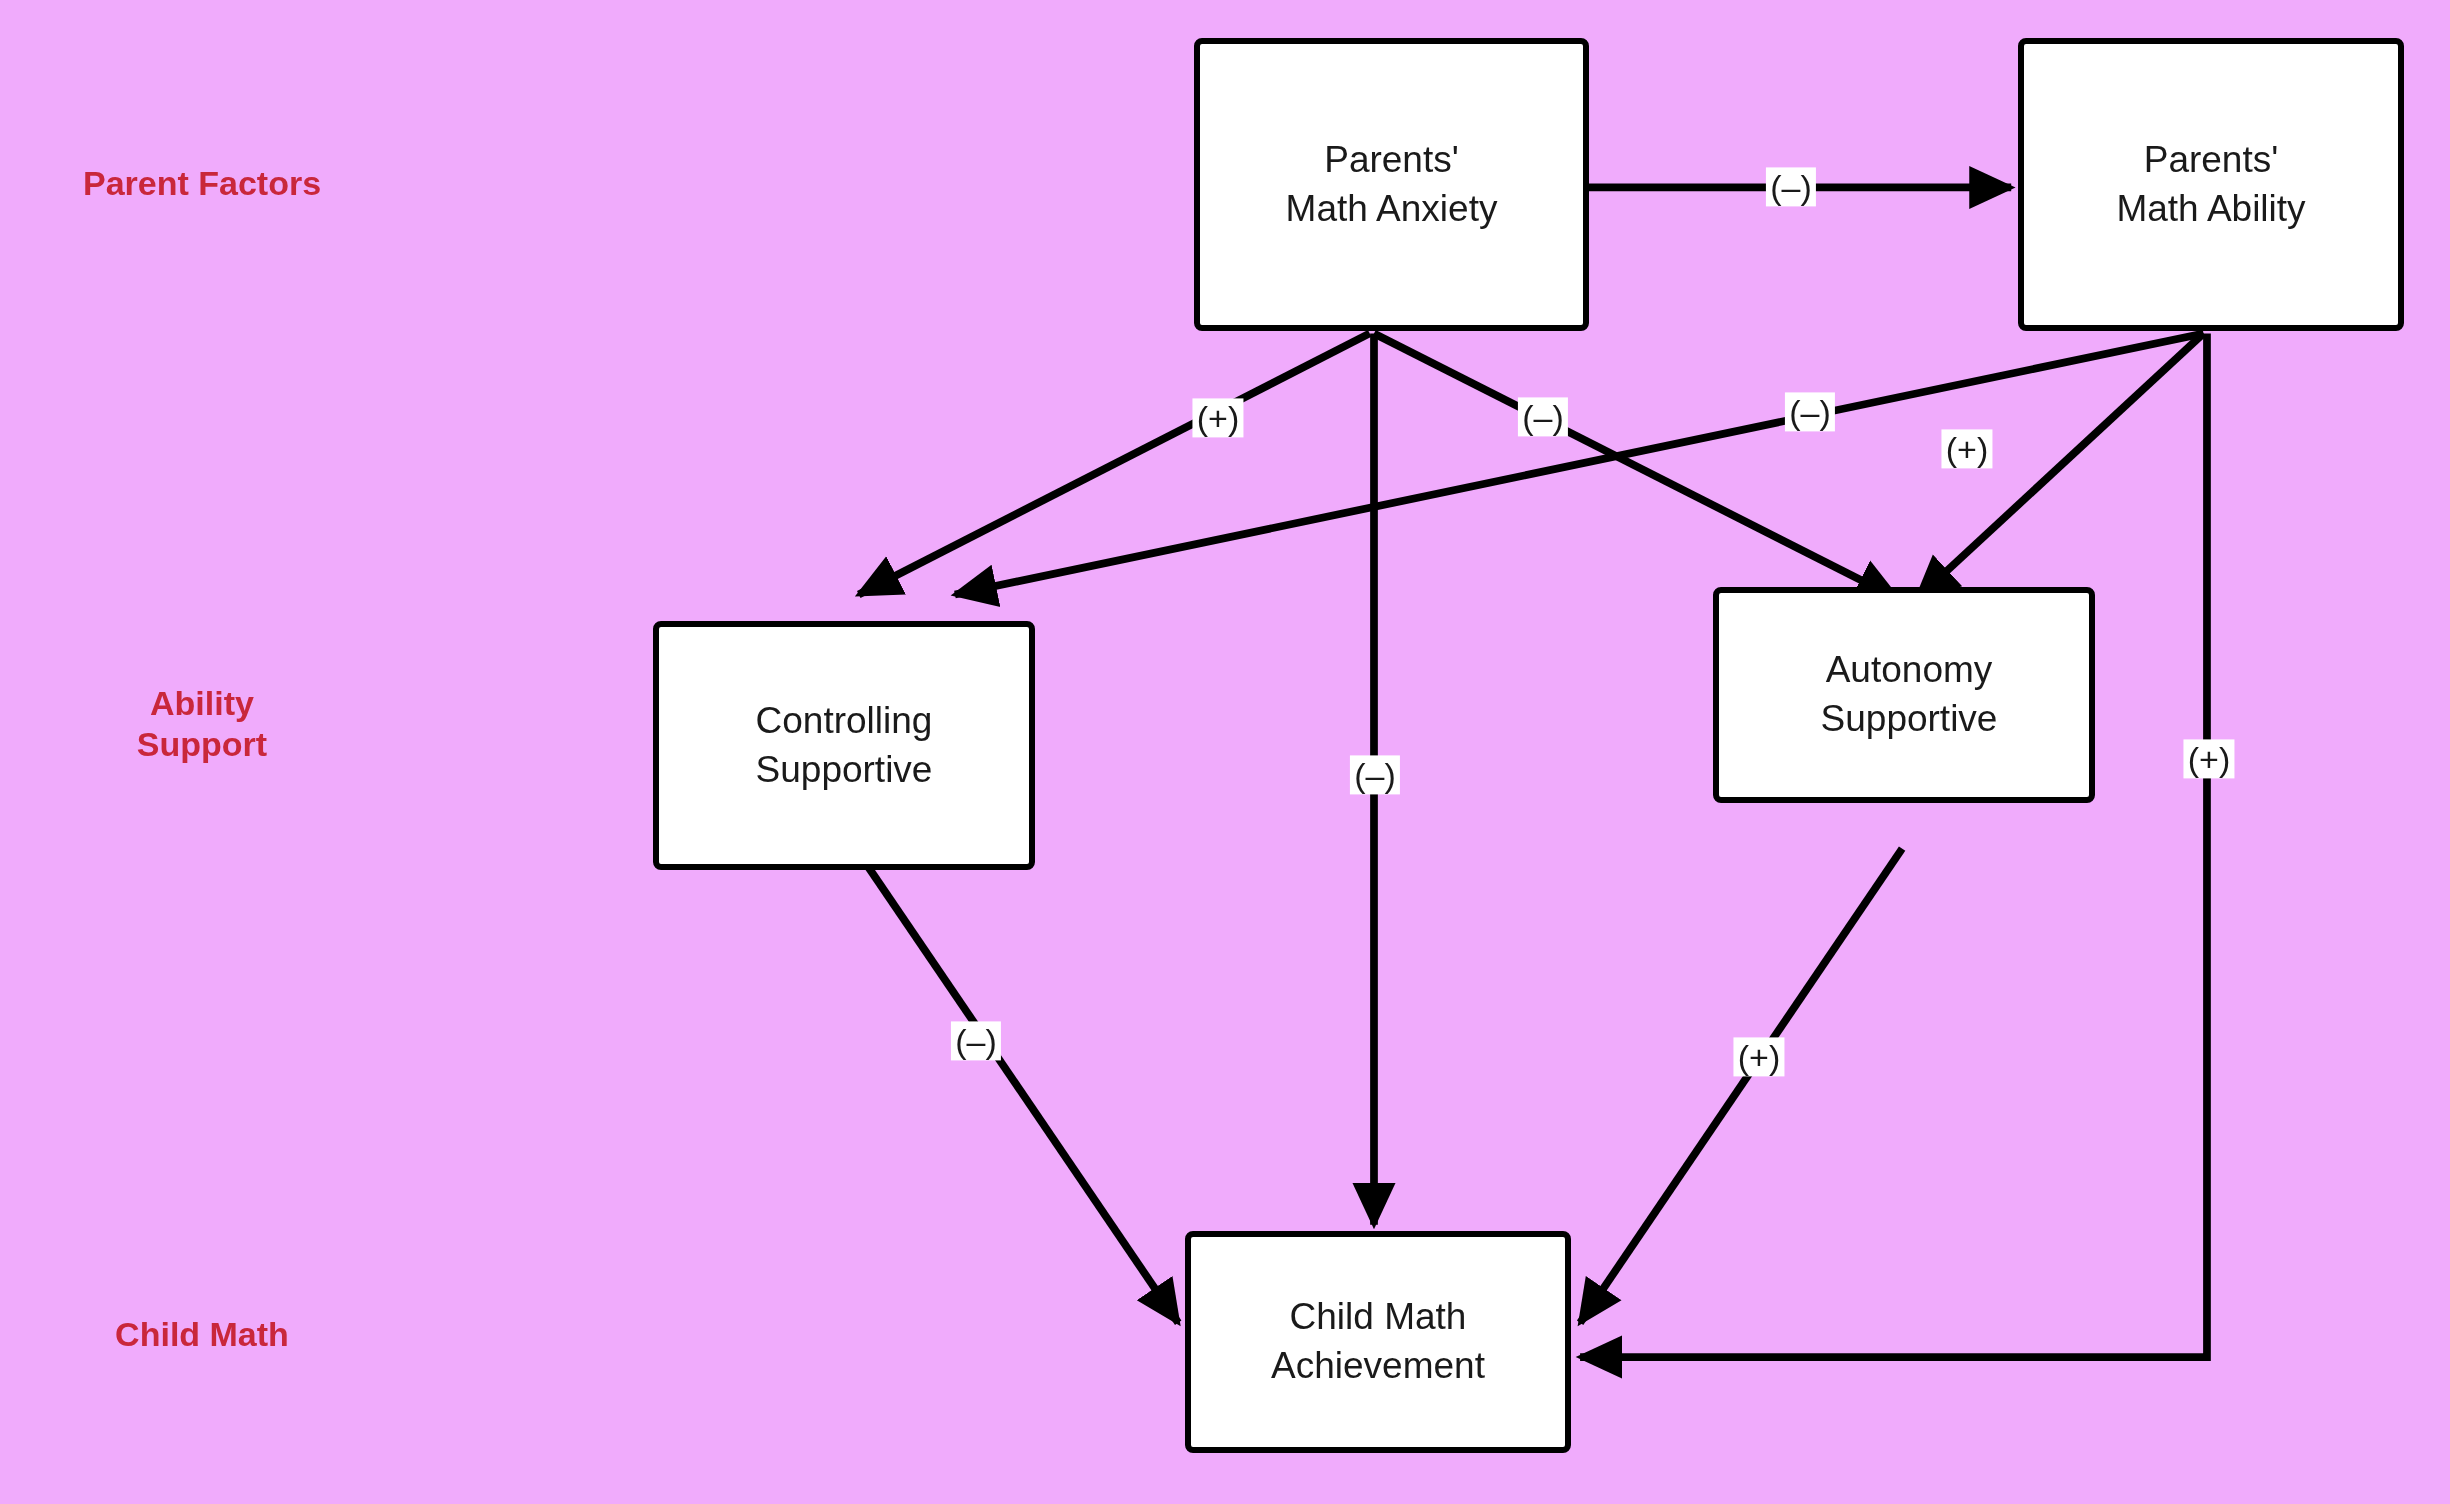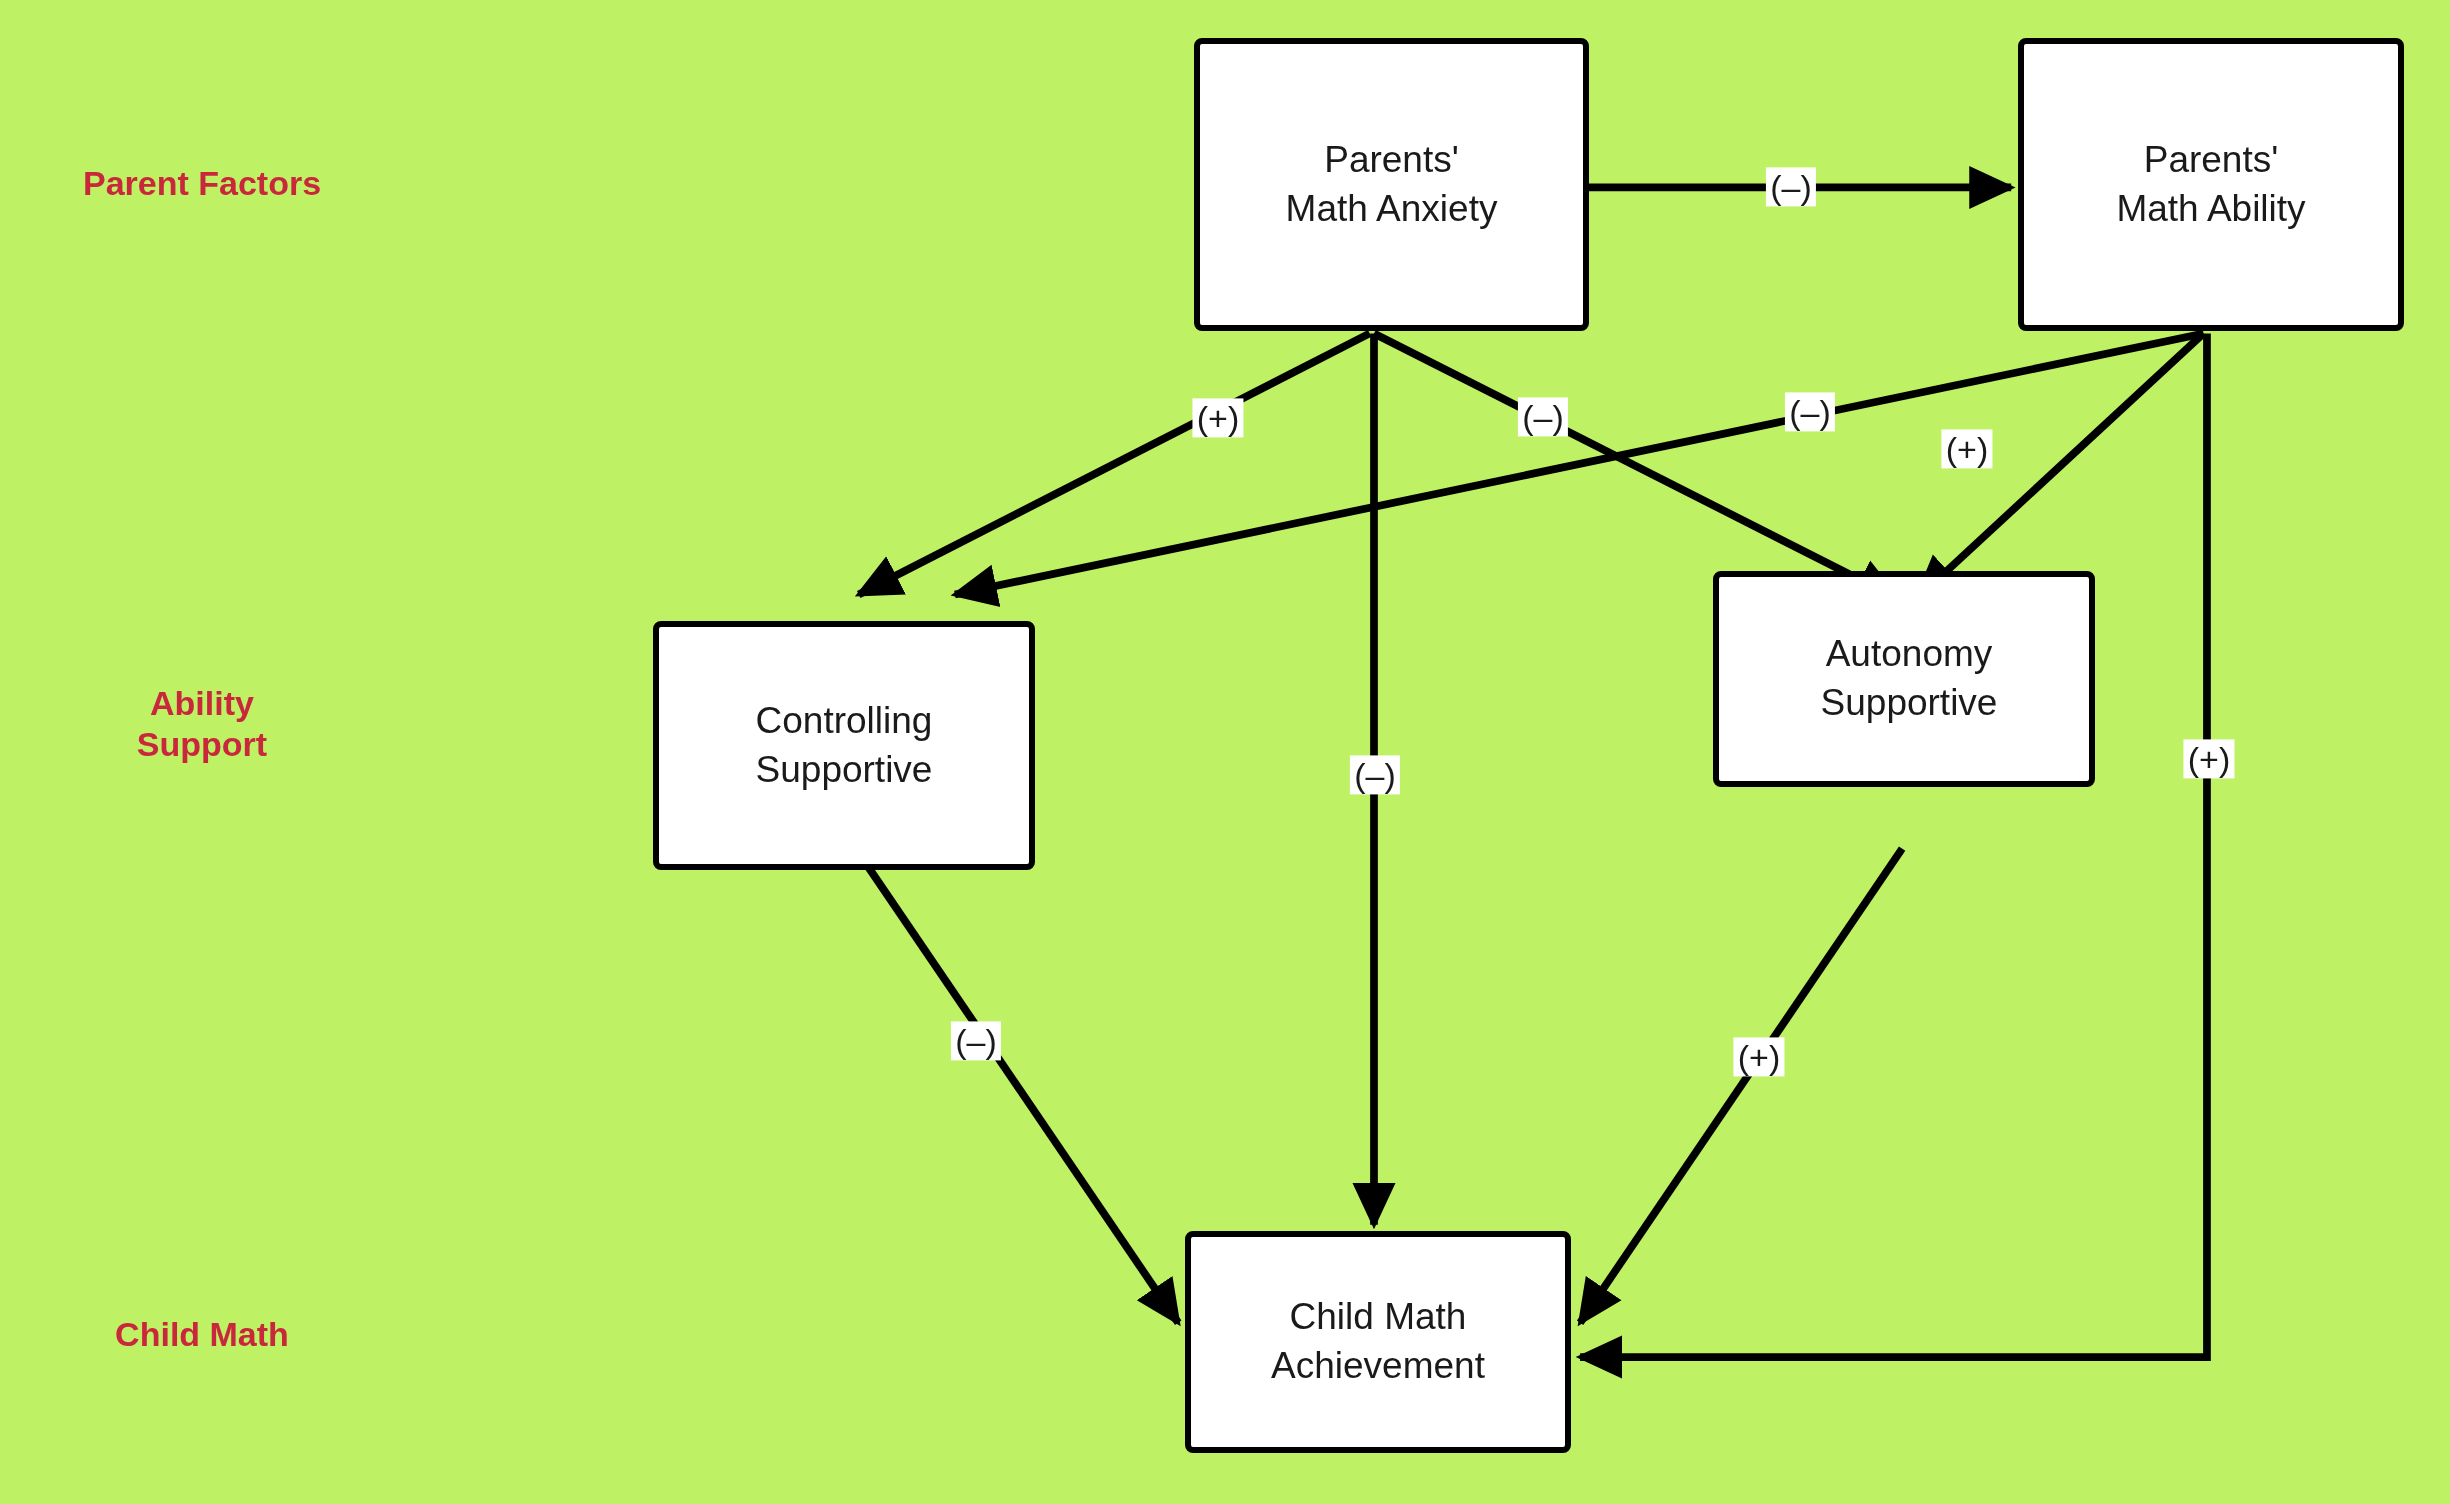--- a/index.html
+++ b/index.html
@@ -7,21 +7,21 @@
     padding: 0;
     background: #ffffff;
   }
   body {
     font-family: "Liberation Sans", sans-serif;
   }
   #canvas {
     position: relative;
     width: 2450px;
     height: 1505px;
-    background: #bef264;
+    background: #f0abfc;
     overflow: hidden;
   }
   #diagram-svg {
     position: absolute;
     left: 0;
     top: 0;
     width: 2450px;
     height: 1505px;
   }
   .row-label {
@@ -104,21 +104,21 @@
 
   <div class="node-box" style="left:1194px; top:38px; width:395px; height:293px;">Parents'
 Math Anxiety</div>
 
   <div class="node-box" style="left:2018px; top:38px; width:386px; height:293px;">Parents'
 Math Ability</div>
 
   <div class="node-box" style="left:653px; top:601px; width:382px; height:249px;margin-top:20px;">Controlling
 Supportive</div>
 
-  <div class="node-box" style="left:1713px; top:571px; width:382px; height:216px;padding-left:10px;">Autonomy
+  <div class="node-box" style="left:1713px; top:587px; width:382px; height:216px;padding-left:10px;">Autonomy
 Supportive</div>
 
   <div class="node-box" style="left:1185px; top:1231px; width:386px; height:222px;">Child Math
 Achievement</div>
 
   <div class="edge-label" style="left:1791px; top:187px;">(–)</div>
 
   <div class="edge-label" style="left:1218px; top:418px;">(+)</div>
 
   <div class="edge-label" style="left:1543px; top:417px;">(–)</div>

